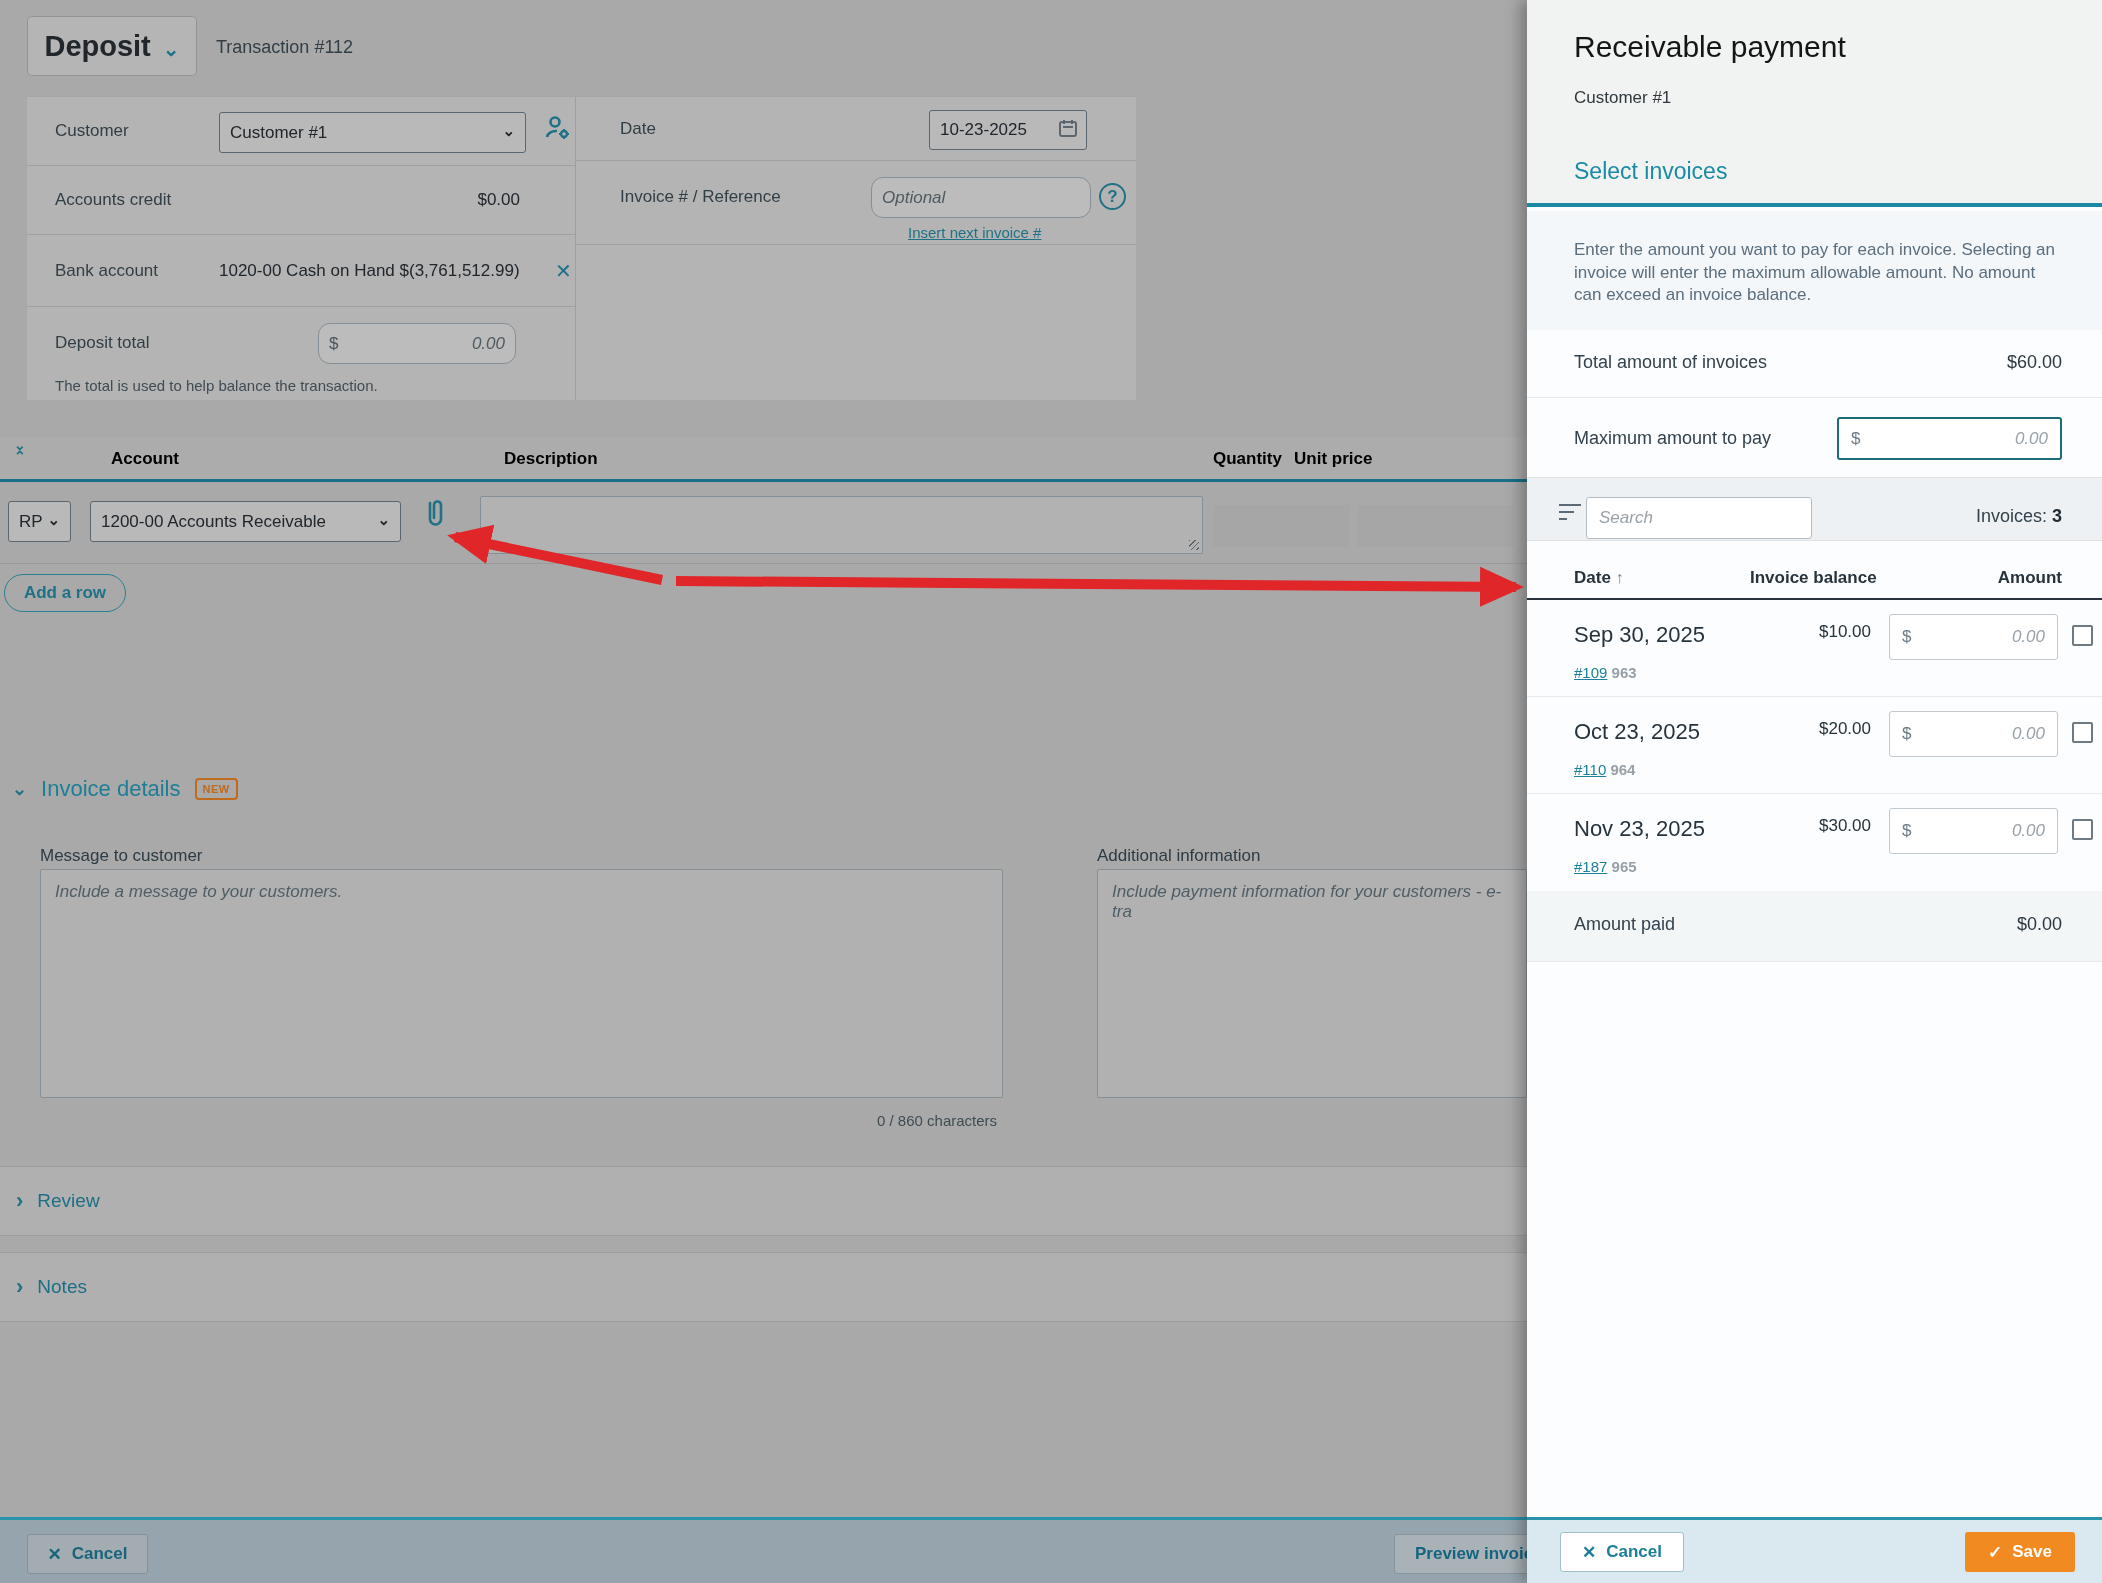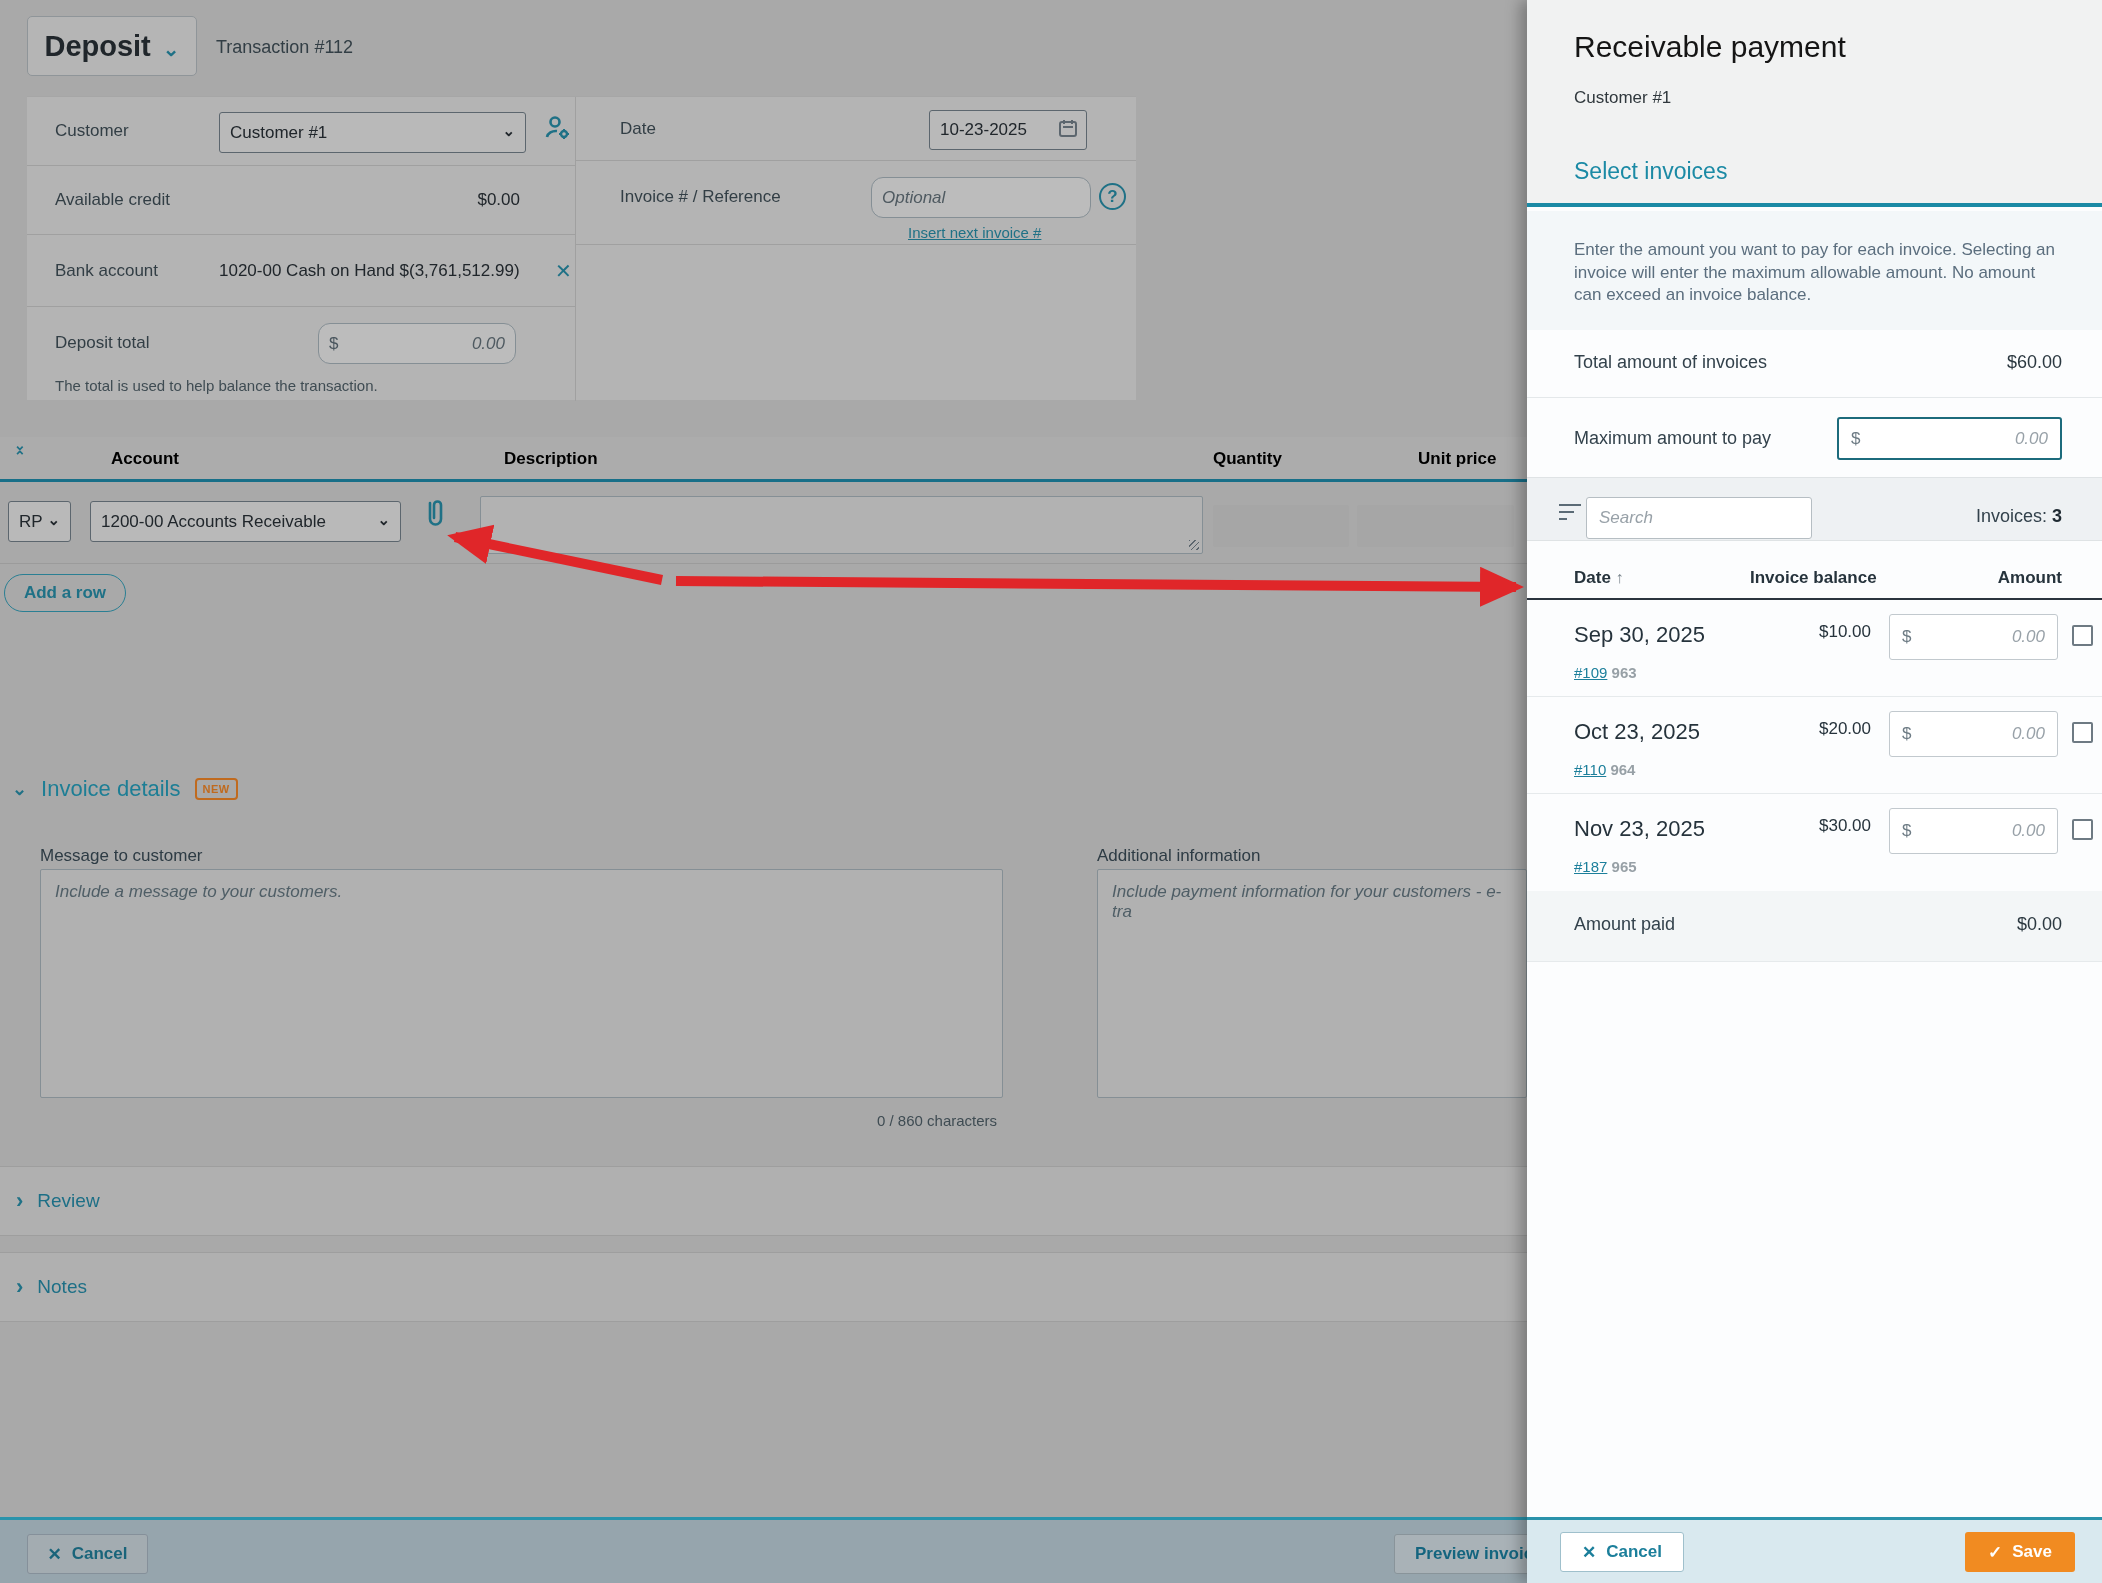--- a/index.html
+++ b/index.html
@@ -187,21 +187,21 @@
               <g stroke="#1f7186" stroke-width="2">
                 <line x1="22" y1="16" x2="22" y2="18"></line>
                 <line x1="22" y1="24" x2="22" y2="26"></line>
                 <line x1="17" y1="21" x2="19" y2="21"></line>
                 <line x1="25" y1="21" x2="27" y2="21"></line>
               </g>
             </svg>
         </span>
       </div>
       <div class="frow" style="top:69px;height:69px;">
-        <span class="lbl" style="position:absolute;left:28px;top:24px;">Available credit</span>
+        <span class="lbl" style="position:absolute;left:28px;top:24px;">Accounts credit</span>
         <span class="lbl" style="position:absolute;right:55px;top:24px;color:#20262b;">$0.00</span>
       </div>
       <div class="frow" style="top:138px;height:72px;">
         <span class="lbl" style="position:absolute;left:28px;top:26px;">Bank account</span>
         <span class="lbl" style="position:absolute;left:192px;top:26px;color:#20262b;">1020-00 Cash on Hand $(3,761,512.99)</span>
         <span class="x-icon" style="position:absolute;left:528px;top:24px;">✕</span>
       </div>
       <div style="position:absolute;top:210px;height:94px;width:100%;">
         <span class="lbl" style="position:absolute;left:28px;top:26px;">Deposit total</span>
         <div class="money-input" style="position:absolute;left:291px;top:16px;width:198px;height:41px;">
@@ -241,21 +241,21 @@
   </div>
 
   <div class="li-head">
     <span class="collapse-ic">
       <span>⌄</span><br>
       <span>⌃</span>
     </span>
     <span class="h" style="left:111px;">Account</span>
     <span class="h" style="left:504px;">Description</span>
     <span class="h" style="left:1213px;">Quantity</span>
-    <span class="h" style="left:1418px;">Unit price</span>
+    <span class="h" style="left:1294px;">Unit price</span>
   </div>
 
   <div class="li-row">
     <div class="select" style="position:absolute;left:8px;top:16px;width:63px;height:41px;">
       <span class="sv">RP</span>
       <span class="sc">⌄</span>
     </div>
     <div class="select" style="position:absolute;left:90px;top:16px;width:311px;height:41px;">
       <span class="sv">1200-00 Accounts Receivable</span>
       <span class="sc">⌄</span>

